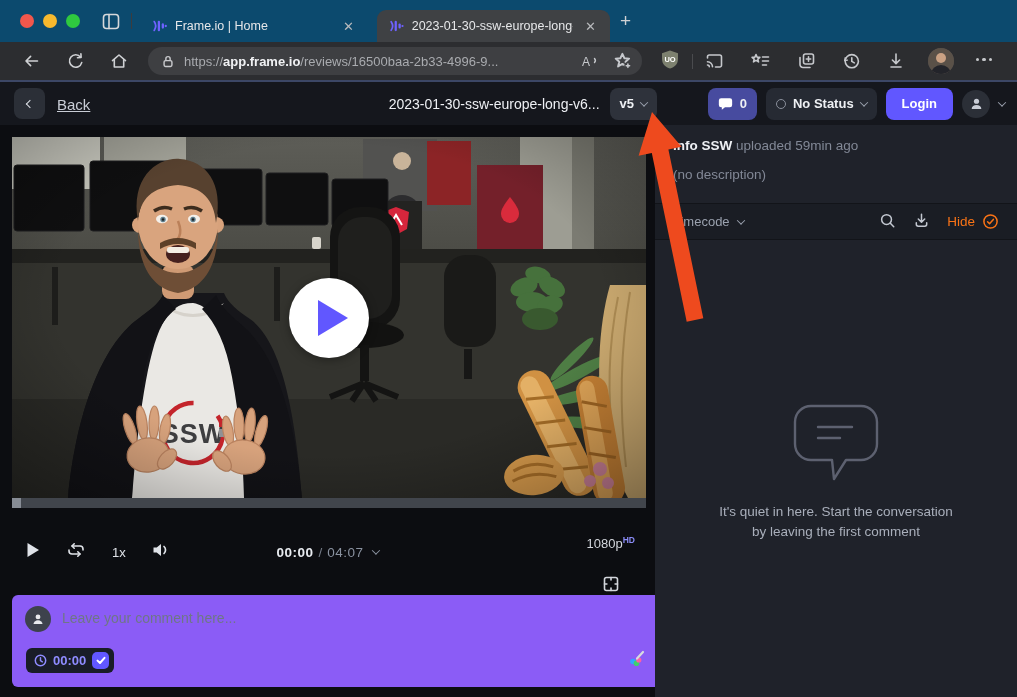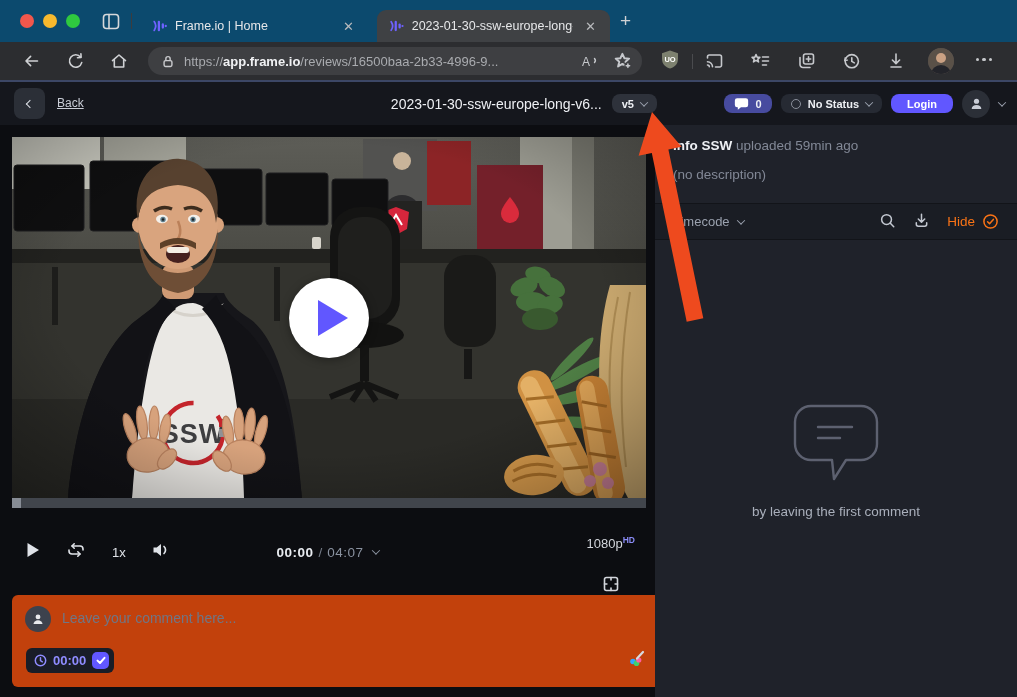--- a/index.html
+++ b/index.html
@@ -35,25 +35,25 @@
   .avatar-ph { position:absolute; left:928px; top:6px; width:26px; height:26px; border-radius:50%;
     background:#4a4a4e; overflow:hidden; }
   .dots { position:absolute; left:976px; top:16px; display:flex; gap:3px; }
   .dots i { width:3.4px; height:3.4px; border-radius:50%; background:#c6c8cc; }
 
   
   .app { position:relative; height:617px; background:#101217; border-top:2px solid #3c4766; }
   .appheader { position:relative; height:43px; background:#15171d; }
   .back-chip { position:absolute; left:14px; top:6px; width:31px; height:31px; border-radius:8px;
     background:#2b2f37; display:flex; align-items:center; justify-content:center; color:#dfe2e8; }
-  .back-label { position:absolute; left:57px; top:14px; color:#c9cdd6; font-size:12px;text-decoration:underline; }
+  .back-label { position:absolute; left:57px; top:14px; color:#c9cdd6; font-size:15px;text-decoration:underline; }
   .ah-mid { position:absolute; right:360px; top:0; height:100%; display:flex; align-items:center; gap:10px; }
   .ah-title { color:#eef0f4; font-size:14px; white-space:nowrap; }
-  .chip { height:19px; border-radius:8px; display:flex; align-items:center; gap:7px; padding:0 10px;
-    color:#eef0f4; font-size:11px; }
+  .chip { height:32px; border-radius:8px; display:flex; align-items:center; gap:7px; padding:0 10px;
+    color:#eef0f4; font-size:13px; }
   .version { background:#2e323b; font-weight:bold; }
   .ah-right { position:absolute; right:12px; top:0; height:100%; display:flex; align-items:center; gap:9px; }
   .badge { background:var(--comment-badge-bg,#474b9f); font-weight:bold; }
   .status { background:#262a33; font-weight:bold; }
   .login { background:var(--accent-purple,#6157ff); font-weight:bold; padding:0 16px; color:#fff; }
   .user-chip { width:28px; height:28px; border-radius:50%; background:#2b2f37;
     display:flex; align-items:center; justify-content:center; color:#c9cdd6; }
   .chev { display:inline-block; width:6px; height:6px; border-right:1.6px solid currentColor;
     border-bottom:1.6px solid currentColor; transform:rotate(45deg) translate(-1px,-1px); }
   .ring { width:10px; height:10px; border:1.6px solid #8a8f9b; border-radius:50%; }
@@ -74,21 +74,21 @@
     color:#dfe2e8; }
   .ctl-center { position:absolute; left:50%; transform:translateX(-50%); top:0; height:34px;
     display:flex; align-items:center; gap:5px; font-size:13.5px; }
   .t-cur { color:#e9ecf1; font-weight:bold; letter-spacing:.5px; }
   .t-sep { color:#777e8a; } .t-dur { color:#8a92a0; letter-spacing:.5px; }
   .ctl-right { position:absolute; right:20px; top:0; height:34px; display:flex; align-items:center; gap:24px;
     color:#d3d6dc;flex-direction:column; }
   .res { font-size:13px; } .res sup { font-size:8.5px; font-weight:bold; color:var(--hd-badge,#8b8cf7); }
   .speed { font-size:13px; color:#dfe2e8; }
 
-  .composer { position:absolute; left:12px; top:470px; width:753px; height:92px; background:#c2410c;
+  .composer { position:absolute; left:12px; top:470px; width:753px; height:92px; background:#8b5cf6;
     border-radius:6px; }
   .c-avatar { position:absolute; left:13px; top:11px; width:26px; height:26px; border-radius:50%;
     background:#3d424d; display:flex; align-items:center; justify-content:center; color:#e8eaee; }
   .c-input { position:absolute; left:50px; top:10px; width:420px; height:26px; background:transparent;
     border:none; outline:none; color:#dfe2e8; font-size:14px; font-family:"Liberation Sans",sans-serif; }
   .c-input::placeholder { color:#6f7686; opacity:1; }
   .c-bottom { position:absolute; left:14px; right:10px; bottom:11px; display:flex; align-items:center; }
   .t-pill { height:25px; background:#191d27; border-radius:6px; display:flex; align-items:center; gap:6px;
     padding:0 5px 0 8px; color:var(--timestamp-purple,#8f8cff); font-size:13px; font-weight:bold; }
   .cbox { width:17px; height:17px; border-radius:5px; background:var(--accent-purple,#5a54f0);
@@ -542,20 +542,21 @@
                 </svg>
             </span>
           </span>
         </div>
         <div class="sb-empty">
           <svg width="96" height="82" viewBox="0 0 96 82">
             <path d="M23 4 H73 A16 16 0 0 1 89 20 V42 A16 16 0 0 1 73 58 H58 L46 77 L44 58 H23 A16 16 0 0 1 7 42 V20 A16 16 0 0 1 23 4 Z" fill="none" stroke="#5d6170" stroke-width="2.4" stroke-linejoin="round"></path>
             <path d="M30 25 H64 M30 36 H52" stroke="#5d6170" stroke-width="2.4" stroke-linecap="round"></path>
           </svg>
           <div class="txt">
+            <div>It's quiet in here. Start the conversation</div>
             <div>by leaving the first comment</div>
           </div>
         </div>
       </div>
     </div>
   </div>
 
   <svg class="arrow-svg">
     <polygon points="652,112 681.6,146.7 668.4,149.5 703.3,318.3 686.7,321.7 651.8,152.9 638.6,155.7" style="fill:var(--arrow,#ee4a1e)"></polygon>
   </svg>

